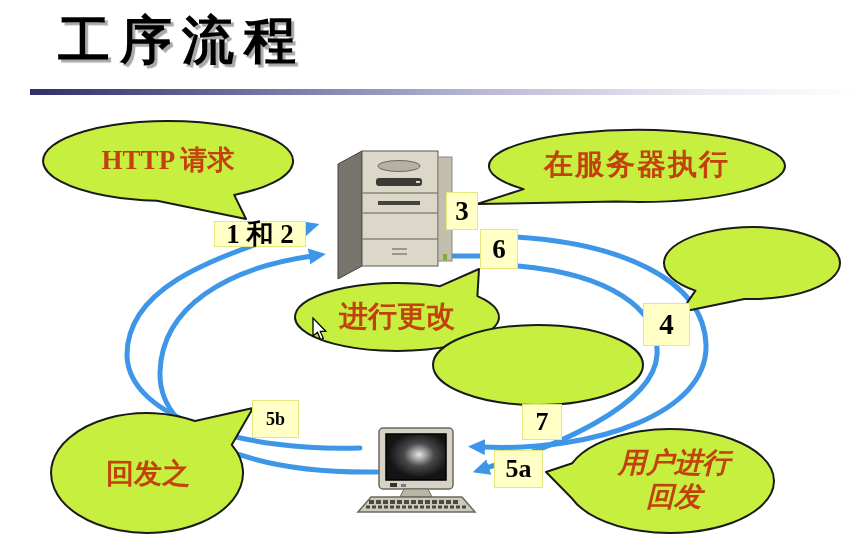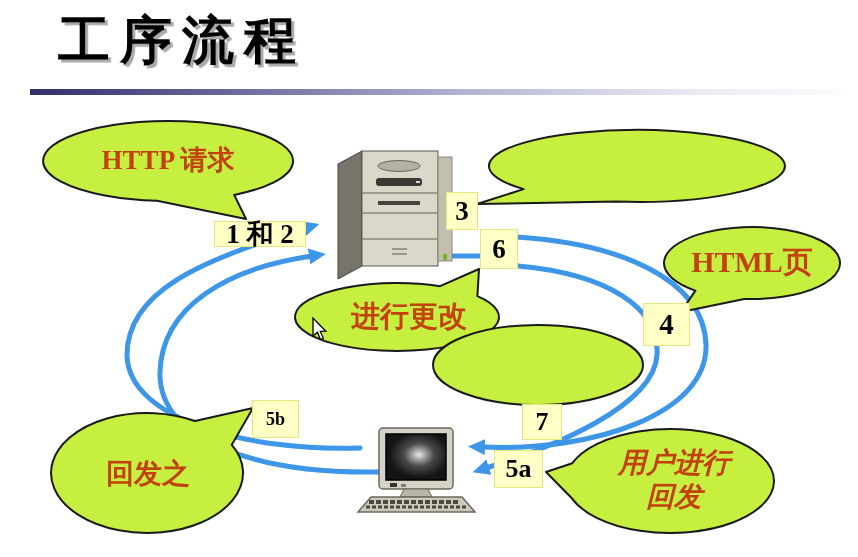--- a/index.html
+++ b/index.html
@@ -81,22 +81,22 @@
       <path d="M 253 408 L 195.0 421.0 A 96 60 0 1 0 231.8 444.8 Z"></path>
       <path d="M 546 472 L 572.3 498.8 A 104 52 0 1 0 572.3 463.2 Z"></path>
     </g>
 
     <g>
       <path d="M313,318 L313,336 L317.5,332.4 L320.5,339.5 L323.3,338.3 L320.3,331.4 L325.8,331.2 Z" fill="#ffffff" stroke="#000" stroke-width="1.3"></path>
     </g>
   </svg>
 
   <div class="btxt" style="left:48px;top:140px;width:240px;height:40px;font-size:27px;">HTTP 请求</div>
-  <div class="btxt" style="left:662px;top:243px;width:180px;height:38px;font-size:30px;">HTML页</div>
-  <div class="btxt" style="left:309px;top:298px;width:200px;height:38px;font-size:29px;">进行更改</div>
+  <div class="btxt" style="left:497px;top:146px;width:280px;height:38px;font-size:29px;letter-spacing:2px;">在服务器执行</div>
+  <div class="btxt" style="left:297px;top:298px;width:200px;height:38px;font-size:29px;">进行更改</div>
   <div class="btxt" style="left:68px;top:437px;width:160px;height:72px;font-size:28px;flex-direction:column;line-height:35px;">
     <div class="ln">回发之</div>
   </div>
   <div class="btxt" style="left:584px;top:446px;width:180px;height:68px;font-size:28px;flex-direction:column;line-height:34px;font-style:italic;">
     <div class="ln">用户进行</div>
     <div class="ln">回发</div>
   </div>
 
   <div class="step" style="left:214px;top:221px;width:92px;height:26px;font-size:27px;">1 和 2</div>
   <div class="step" style="left:446px;top:192px;width:32px;height:38px;font-size:27px;">3</div>

